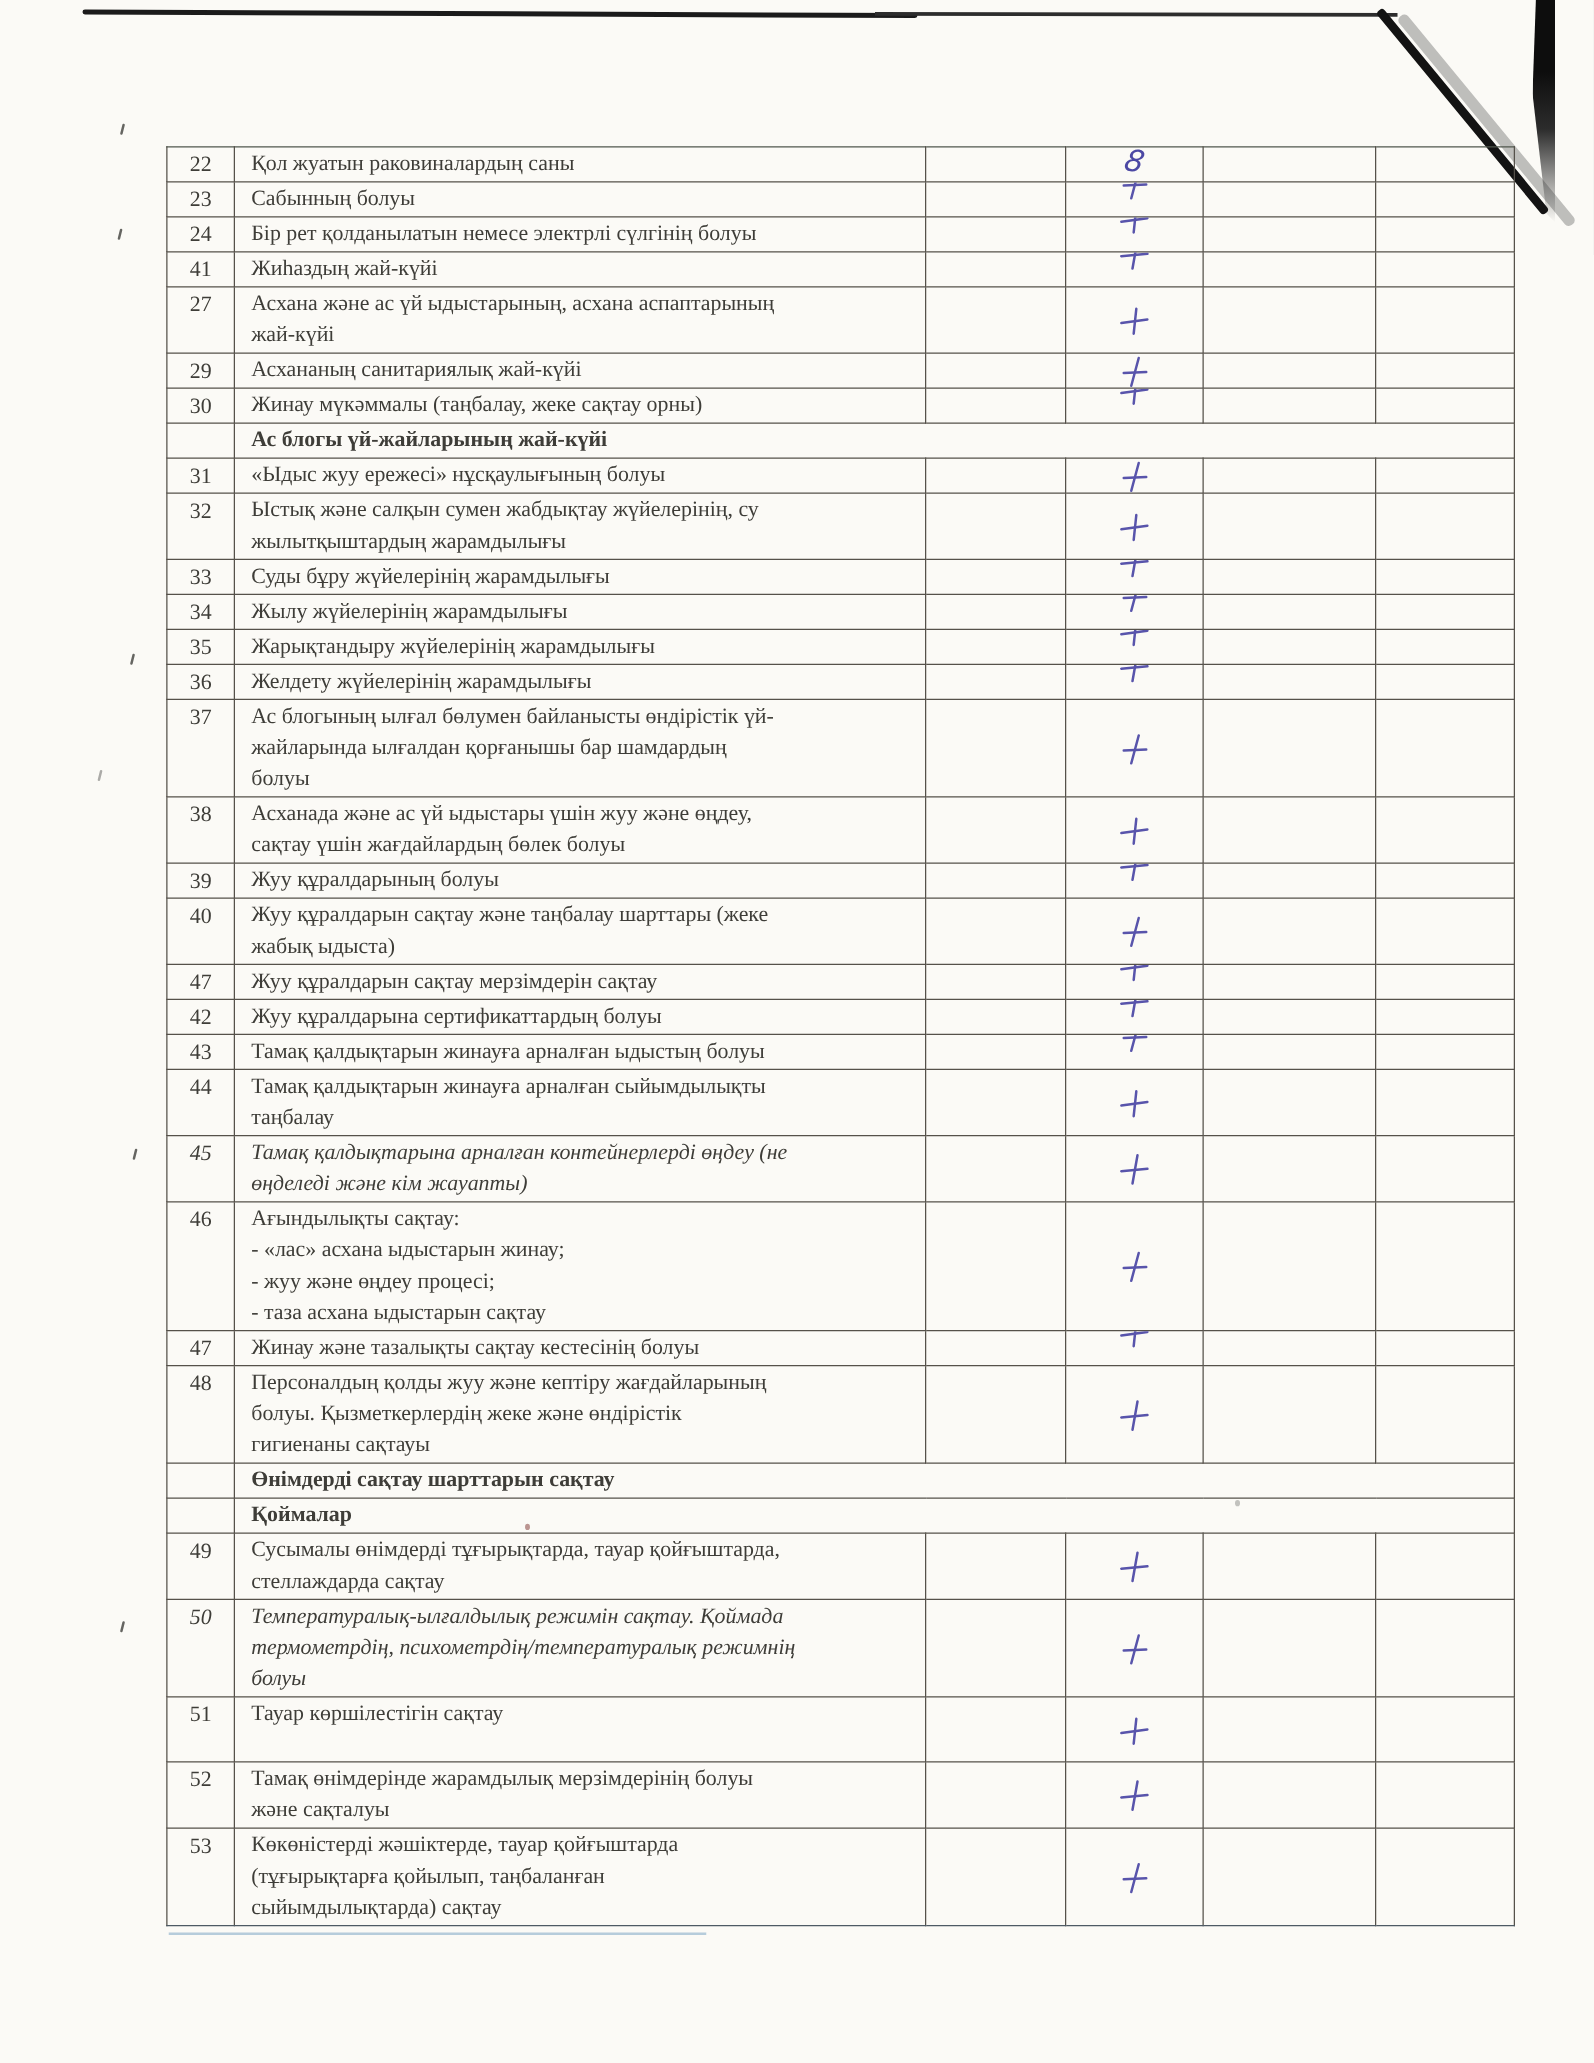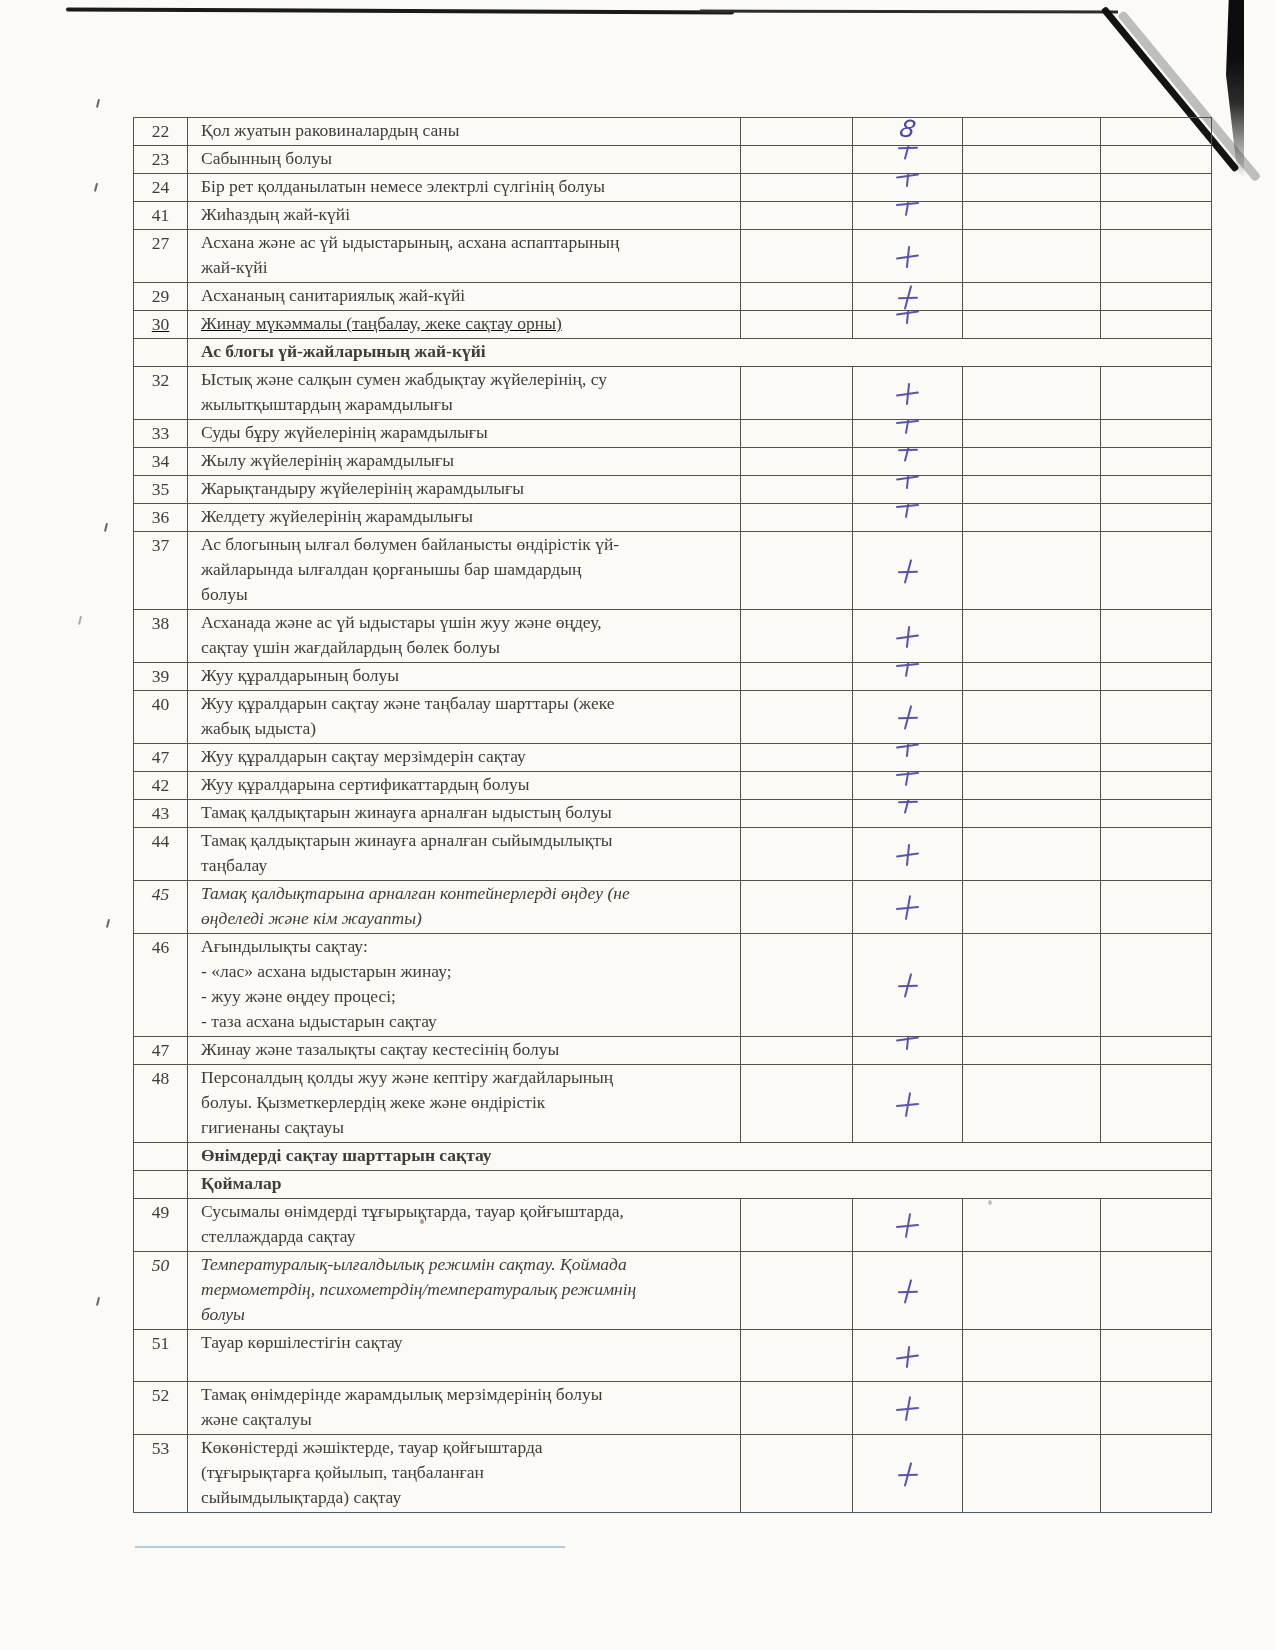--- a/index.html
+++ b/index.html
@@ -140,31 +140,39 @@
           <td></td>
         </tr>
         <tr style="height: 26px;">
           <td class="num">29</td>
           <td class="desc">Асхананың санитариялық жай-күйі</td>
           <td></td>
           <td class="mark-cell"><span class="plus pv1"><i class="vs"></i><i class="hs"></i></span></td>
           <td></td>
           <td></td>
         </tr>
-        <tr style="height: 26px; text-decoration: underline;">
+        <tr style="height: 26px;">
           <td class="num">30</td>
           <td class="desc">Жинау мүкәммалы (таңбалау, жеке сақтау орны)</td>
           <td></td>
           <td class="mark-cell"><span class="plus pv2 high"><i class="vs"></i><i class="hs"></i></span></td>
           <td></td>
           <td></td>
         </tr>
         <tr style="height: 26px;">
           <td class="num"></td>
           <td class="section" colspan="5">Ас блогы үй-жайларының жай-күйі</td>
+        </tr>
+        <tr style="height: 26px;">
+          <td class="num">31</td>
+          <td class="desc">«Ыдыс жуу ережесі» нұсқаулығының болуы</td>
+          <td></td>
+          <td class="mark-cell"><span class="plus pv1"><i class="vs"></i><i class="hs"></i></span></td>
+          <td></td>
+          <td></td>
         </tr>
         <tr style="height: 52px;">
           <td class="num">32</td>
           <td class="desc">Ыстық және салқын сумен жабдықтау жүйелерінің, су
 жылытқыштардың жарамдылығы</td>
           <td></td>
           <td class="mark-cell"><span class="plus pv2"><i class="vs"></i><i class="hs"></i></span></td>
           <td></td>
           <td></td>
         </tr>

